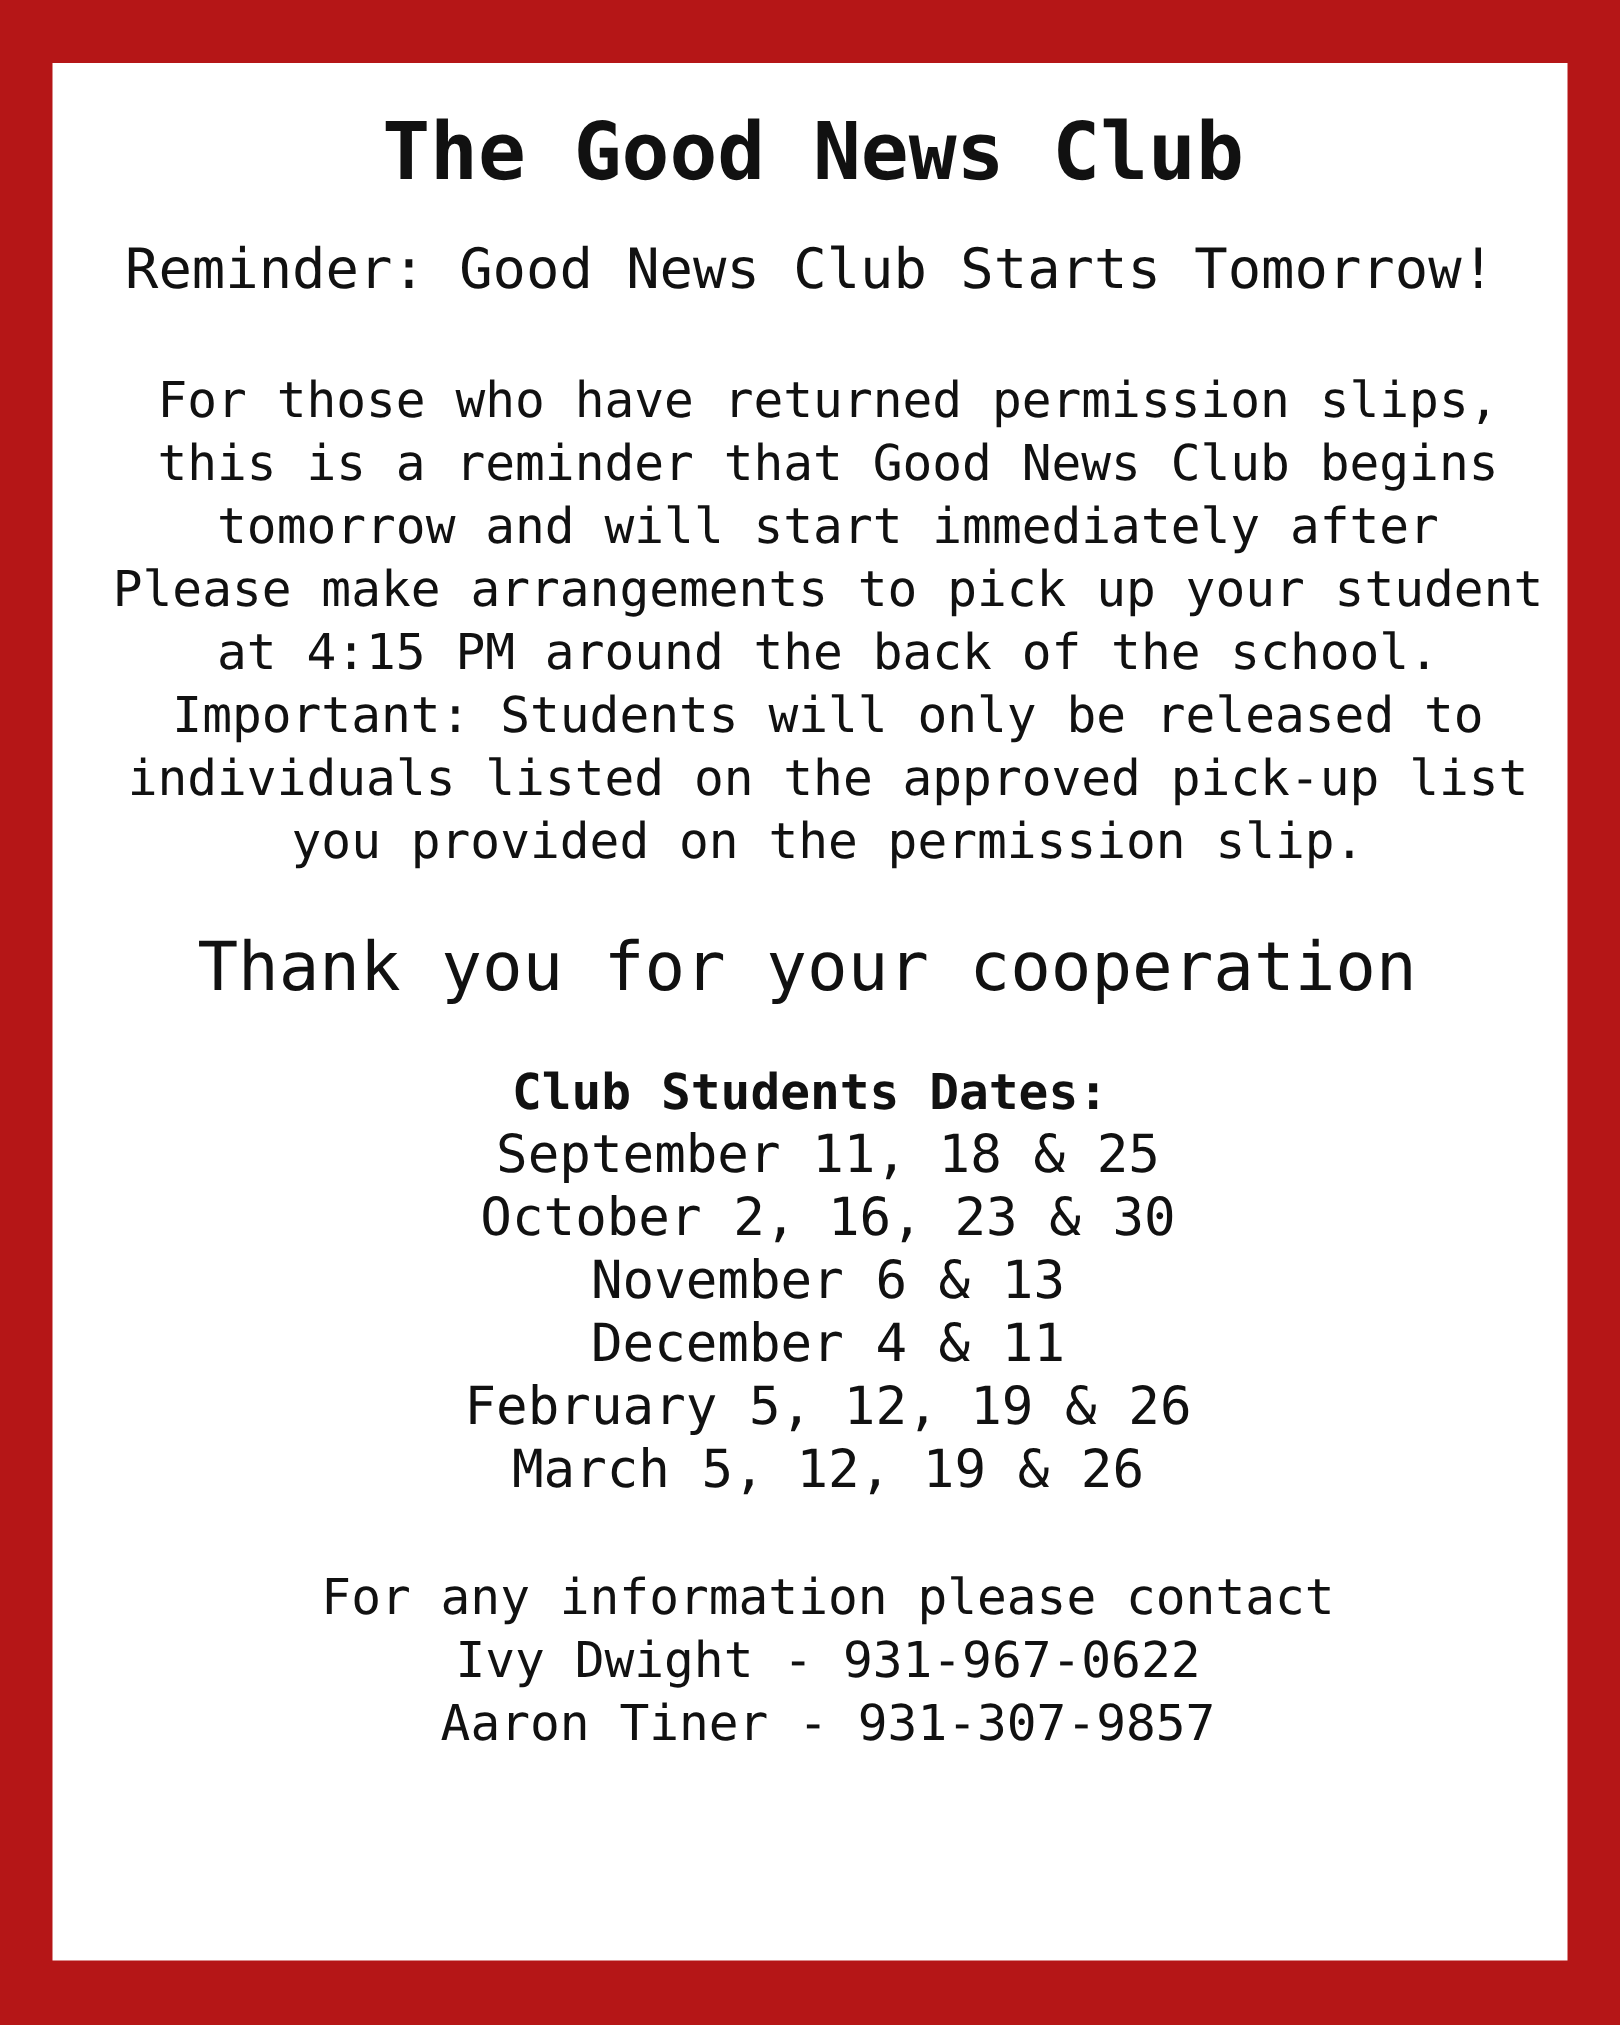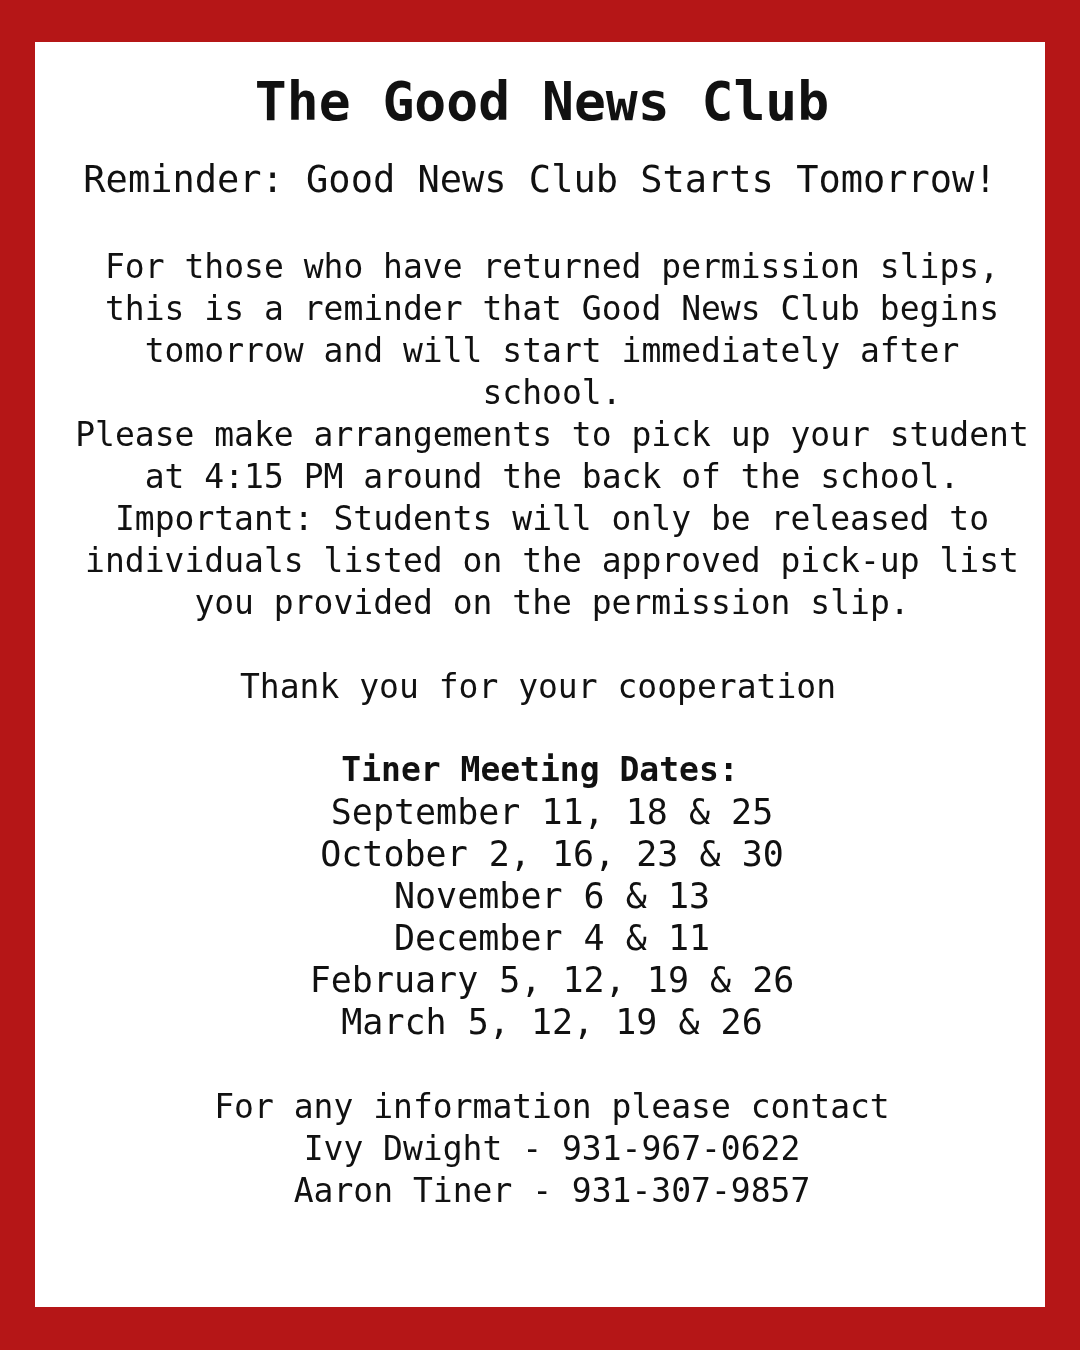--- a/index.html
+++ b/index.html
@@ -29,51 +29,50 @@
     letter-spacing: 0;
   }
   .reminder {
     margin: 22px 0 0 0;
     font-size: 37px;
     line-height: 48px;
     font-weight: normal;
   }
   .reminder .label { font-weight: normal; }
   .body-block   { margin: 42px 0 0 0; font-size: 33px; line-height: 42px; }
-  .thanks       { margin: 42px 4px 0 0; font-size: 33px; line-height: 42px; }
+  .thanks       { margin: 42px 4px 0 0; font-size: 45px; line-height: 42px; }
   .dates-heading{ margin: 41px 0 0 0; font-size: 33px; line-height: 42px; font-weight: bold; }
   .dates-block  { margin: 0;          font-size: 35px; line-height: 42px; }
   .contact-block{ margin: 43px 0 0 0; font-size: 33px; line-height: 42px; }
   .line { white-space: nowrap; padding-left: 24px; }
 </style>
 </head>
 <body>
 
 <div class="page">
   <div class="content">
 
     <h1 class="title">The Good News Club</h1>
 
     <p class="reminder"><span class="label">Reminder:</span> <span>Good News Club Starts Tomorrow!</span></p>
 
     <div class="body-block">
       <div class="line">For those who have returned permission slips,</div>
       <div class="line">this is a reminder that Good News Club begins</div>
       <div class="line">tomorrow and will start immediately after</div>
-      <div class="line">school.</div>
       <div class="line">Please make arrangements to pick up your student</div>
       <div class="line">at 4:15 PM around the back of the school.</div>
       <div class="line">Important: Students will only be released to</div>
       <div class="line">individuals listed on the approved pick-up list</div>
       <div class="line">you provided on the permission slip.</div>
     </div>
 
     <div class="thanks">Thank you for your cooperation</div>
 
-    <div class="dates-heading">Tiner Meeting Dates:</div>
+    <div class="dates-heading">Club Students Dates:</div>
 
     <div class="dates-block">
       <div class="line">September 11, 18 &amp; 25</div>
       <div class="line">October 2, 16, 23 &amp; 30</div>
       <div class="line">November 6 &amp; 13</div>
       <div class="line">December 4 &amp; 11</div>
       <div class="line">February 5, 12, 19 &amp; 26</div>
       <div class="line">March 5, 12, 19 &amp; 26</div>
     </div>
 

